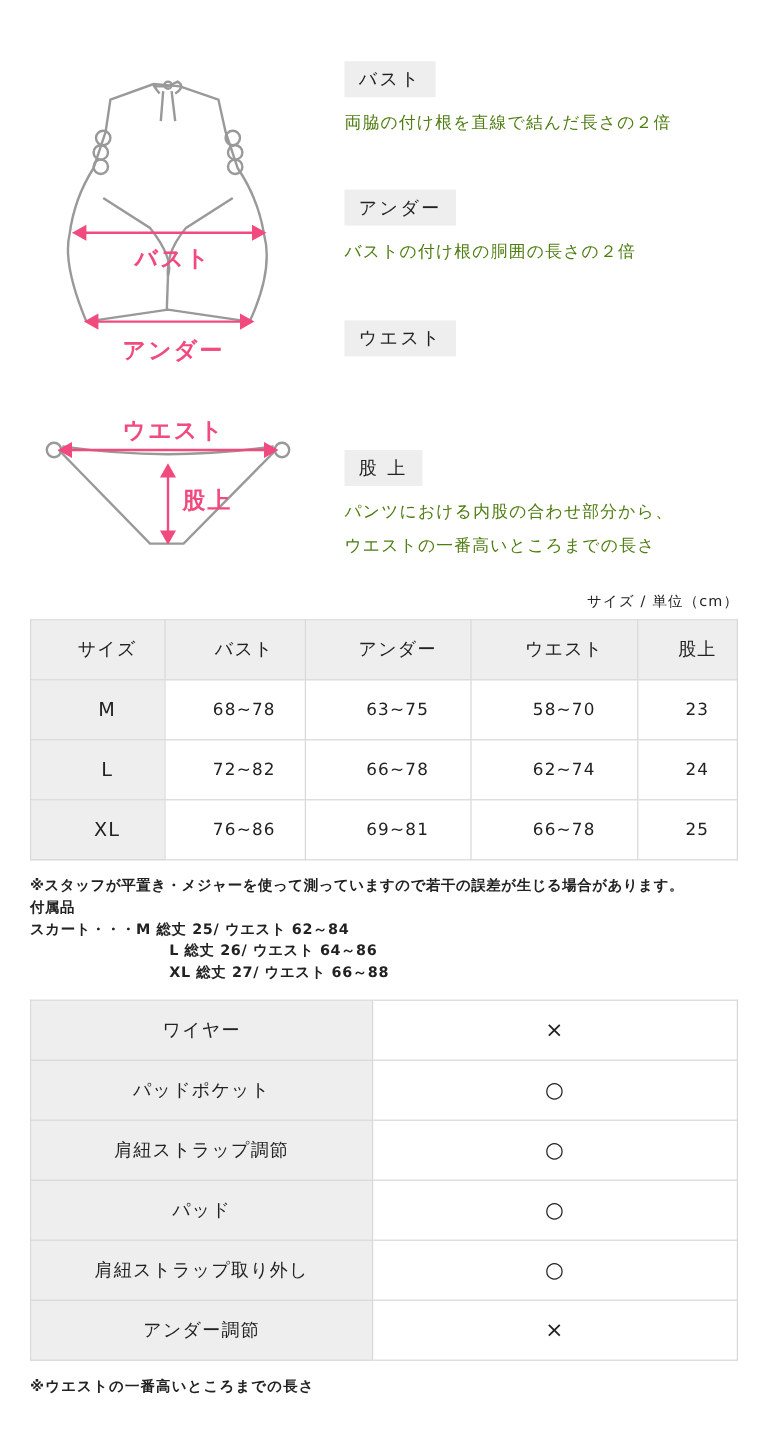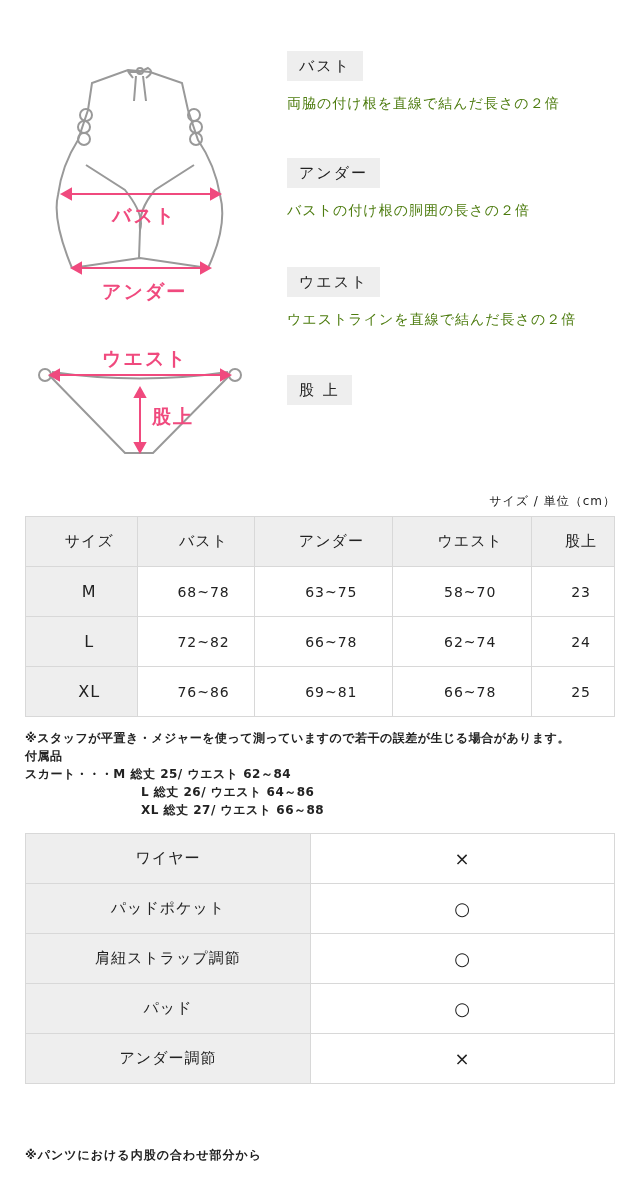--- a/index.html
+++ b/index.html
@@ -82,24 +82,27 @@
 <div class="desc" style="top:51px;">
   <div class="desc-tag">バスト</div>
   <div class="desc-text">両脇の付け根を直線で結んだ長さの２倍</div>
 </div>
 <div class="desc" style="top:158px;">
   <div class="desc-tag">アンダー</div>
   <div class="desc-text">バストの付け根の胴囲の長さの２倍</div>
 </div>
 <div class="desc" style="top:267px;">
   <div class="desc-tag">ウエスト</div>
-  <div class="desc-text">ウエストラインを直線で結んだ長さの２倍</div>
 </div>
 <div class="desc" style="top:375px;">
   <div class="desc-tag">股 上</div>
+  <div class="desc-text">
+    <div>パンツにおける内股の合わせ部分から、</div>
+    <div>ウエストの一番高いところまでの長さ</div>
+  </div>
 </div>
 
 <div class="unit-note">サイズ / 単位（cm）</div>
 <table class="size-table">
   <tbody>
       <tr>
     <th>サイズ</th>
     <th>バスト</th>
     <th>アンダー</th>
     <th>ウエスト</th>
@@ -149,19 +152,23 @@
   </tr>
   <tr>
     <td class="feat-name">肩紐ストラップ調節</td>
     <td class="feat-val">○</td>
   </tr>
   <tr>
     <td class="feat-name">パッド</td>
     <td class="feat-val">○</td>
   </tr>
   <tr>
+    <td class="feat-name">肩紐ストラップ取り外し</td>
+    <td class="feat-val">○</td>
+  </tr>
+  <tr>
     <td class="feat-name">アンダー調節</td>
     <td class="feat-val">×</td>
   </tr>
 </tbody>
   </table>
 
-<div class="footer-note">※パンツにおける内股の合わせ部分から</div>
+<div class="footer-note">※ウエストの一番高いところまでの長さ</div>
 
 </body></html>

